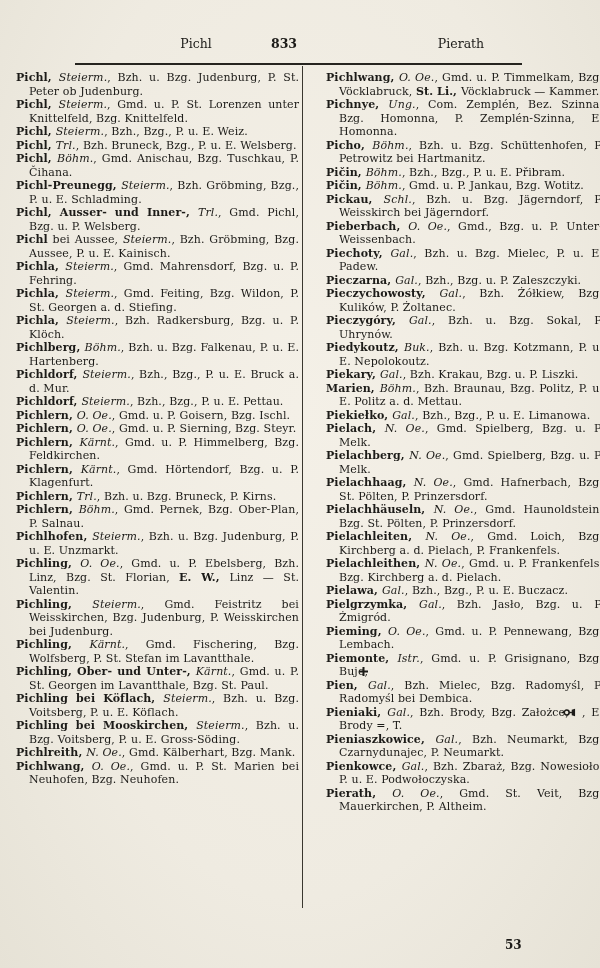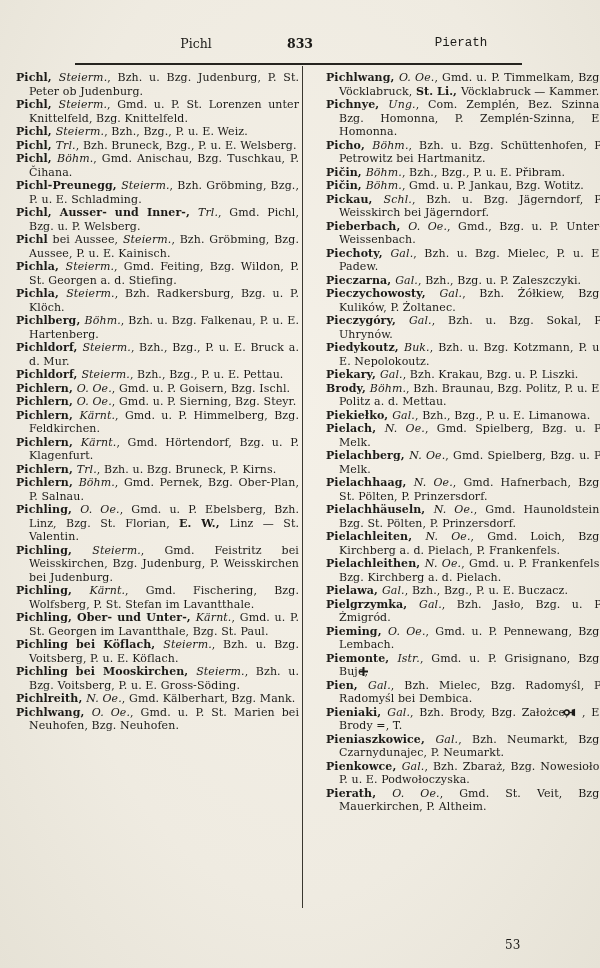--- a/index.html
+++ b/index.html
@@ -8,37 +8,37 @@
     font-family:"DejaVu Serif","Liberation Serif",serif;
     color:#1c1b18;
     background:#efebe1;
   }
   .page{
     position:relative;width:600px;height:968px;overflow:hidden;
     background:radial-gradient(ellipse at 50% 42%, #f4f0e7 0%, #efebe1 62%, #e6e2d6 100%);
   }
   .running-head{position:absolute;top:36px;left:0;width:600px;height:16px;font-size:12.5px;}
   .running-head .hl{position:absolute;left:196px;transform:translateX(-50%);}
-  .running-head .hn{position:absolute;left:300px;transform:translateX(-50%);font-weight:bold;}
-  .running-head .hr{position:absolute;left:461px;transform:translateX(-50%);font-family:Liberation Mono, monospace;}
+  .running-head .hn{position:absolute;left:284px;transform:translateX(-50%);font-weight:bold;}
+  .running-head .hr{position:absolute;left:461px;transform:translateX(-50%);}
   .head-rule{position:absolute;top:63px;left:75px;width:447px;height:2px;background:#26241f;}
   .col-divider{position:absolute;top:66px;left:302px;width:1px;height:842px;background:#3a372f;}
   .column{position:absolute;top:71px;}
   .column.left{left:16px;width:283px;}
   .column.right{left:326px;width:277px;}
   .entry{
     margin:0;padding-left:13px;text-indent:-13px;
     font-size:11px;line-height:13.5px;letter-spacing:0.1px;
     text-align:justify;
   }
   .entry .b{font-weight:bold;}
   .entry .i{font-style:italic;}
   .inline-icon{display:inline-block;}
   .inline-icon svg{vertical-align:-1px;}
-  .footer-num{position:absolute;top:938px;left:505px;font-size:12px;font-weight:normal;}
+  .footer-num{position:absolute;top:938px;left:505px;font-size:12px;font-weight:bold;}
 </style>
 </head>
 <body>
 
 <div class="page">
 
   <div class="running-head">
     <span class="hl">Pichl</span>
     <span class="hn">833</span>
     <span class="hr">Pierath</span>
@@ -49,31 +49,33 @@
 
   <div class="column left">
       <p class="entry"><span class="b">Pichl, </span><span class="i">Steierm.</span><span class="r">, Bzh. u. Bzg. Judenburg, P. St. Peter ob Judenburg.</span></p>
       <p class="entry"><span class="b">Pichl, </span><span class="i">Steierm.</span><span class="r">, Gmd. u. P. St. Lorenzen unter Knittelfeld, Bzg. Knittelfeld.</span></p>
       <p class="entry"><span class="b">Pichl, </span><span class="i">Steierm.</span><span class="r">, Bzh., Bzg., P. u. E. Weiz.</span></p>
       <p class="entry"><span class="b">Pichl, </span><span class="i">Trl.</span><span class="r">, Bzh. Bruneck, Bzg., P. u. E. Welsberg.</span></p>
       <p class="entry"><span class="b">Pichl, </span><span class="i">Böhm.</span><span class="r">, Gmd. Anischau, Bzg. Tuschkau, P. Čihana.</span></p>
       <p class="entry"><span class="b">Pichl-Preunegg, </span><span class="i">Steierm.</span><span class="r">, Bzh. Gröbming, Bzg., P. u. E. Schladming.</span></p>
       <p class="entry"><span class="b">Pichl, Ausser- und Inner-, </span><span class="i">Trl.</span><span class="r">, Gmd. Pichl, Bzg. u. P. Welsberg.</span></p>
       <p class="entry"><span class="b">Pichl</span><span class="r"> bei Aussee, </span><span class="i">Steierm.</span><span class="r">, Bzh. Gröbming, Bzg. Aussee, P. u. E. Kainisch.</span></p>
+      <p class="entry"><span class="b">Pichla, </span><span class="i">Steierm.</span><span class="r">, Gmd. Mahrensdorf, Bzg. u. P. Fehring.</span></p>
       <p class="entry"><span class="b">Pichla, </span><span class="i">Steierm.</span><span class="r">, Gmd. Feiting, Bzg. Wildon, P. St. Georgen a. d. Stiefing.</span></p>
       <p class="entry"><span class="b">Pichla, </span><span class="i">Steierm.</span><span class="r">, Bzh. Radkersburg, Bzg. u. P. Klöch.</span></p>
       <p class="entry"><span class="b">Pichlberg, </span><span class="i">Böhm.</span><span class="r">, Bzh. u. Bzg. Falkenau, P. u. E. Hartenberg.</span></p>
       <p class="entry"><span class="b">Pichldorf, </span><span class="i">Steierm.</span><span class="r">, Bzh., Bzg., P. u. E. Bruck a. d. Mur.</span></p>
       <p class="entry"><span class="b">Pichldorf, </span><span class="i">Steierm.</span><span class="r">, Bzh., Bzg., P. u. E. Pettau.</span></p>
       <p class="entry"><span class="b">Pichlern, </span><span class="i">O. Oe.</span><span class="r">, Gmd. u. P. Goisern, Bzg. Ischl.</span></p>
       <p class="entry"><span class="b">Pichlern, </span><span class="i">O. Oe.</span><span class="r">, Gmd. u. P. Sierning, Bzg. Steyr.</span></p>
       <p class="entry"><span class="b">Pichlern, </span><span class="i">Kärnt.</span><span class="r">, Gmd. u. P. Himmelberg, Bzg. Feldkirchen.</span></p>
       <p class="entry"><span class="b">Pichlern, </span><span class="i">Kärnt.</span><span class="r">, Gmd. Hörtendorf, Bzg. u. P. Klagenfurt.</span></p>
       <p class="entry"><span class="b">Pichlern, </span><span class="i">Trl.</span><span class="r">, Bzh. u. Bzg. Bruneck, P. Kirns.</span></p>
       <p class="entry"><span class="b">Pichlern, </span><span class="i">Böhm.</span><span class="r">, Gmd. Pernek, Bzg. Ober-Plan, P. Salnau.</span></p>
+      <p class="entry"><span class="b">Pichlhofen, </span><span class="i">Steierm.</span><span class="r">, Bzh. u. Bzg. Judenburg, P. u. E. Unzmarkt.</span></p>
       <p class="entry"><span class="b">Pichling, </span><span class="i">O. Oe.</span><span class="r">, Gmd. u. P. Ebelsberg, Bzh. Linz, Bzg. St. Florian, </span><span class="b">E. W., </span><span class="r">Linz — St. Valentin.</span></p>
       <p class="entry"><span class="b">Pichling, </span><span class="i">Steierm.</span><span class="r">, Gmd. Feistritz bei Weisskirchen, Bzg. Judenburg, P. Weisskirchen bei Judenburg.</span></p>
       <p class="entry"><span class="b">Pichling, </span><span class="i">Kärnt.</span><span class="r">, Gmd. Fischering, Bzg. Wolfsberg, P. St. Stefan im Lavantthale.</span></p>
       <p class="entry"><span class="b">Pichling, Ober- und Unter-, </span><span class="i">Kärnt.</span><span class="r">, Gmd. u. P. St. Georgen im Lavantthale, Bzg. St. Paul.</span></p>
       <p class="entry"><span class="b">Pichling bei Köflach, </span><span class="i">Steierm.</span><span class="r">, Bzh. u. Bzg. Voitsberg, P. u. E. Köflach.</span></p>
       <p class="entry"><span class="b">Pichling bei Mooskirchen, </span><span class="i">Steierm.</span><span class="r">, Bzh. u. Bzg. Voitsberg, P. u. E. Gross-Söding.</span></p>
       <p class="entry"><span class="b">Pichlreith, </span><span class="i">N. Oe.</span><span class="r">, Gmd. Kälberhart, Bzg. Mank.</span></p>
       <p class="entry"><span class="b">Pichlwang, </span><span class="i">O. Oe.</span><span class="r">, Gmd. u. P. St. Marien bei Neuhofen, Bzg. Neuhofen.</span></p>
     </div>
   <div class="column right">
@@ -83,21 +85,21 @@
       <p class="entry"><span class="b">Pičin, </span><span class="i">Böhm.</span><span class="r">, Bzh., Bzg., P. u. E. Přibram.</span></p>
       <p class="entry"><span class="b">Pičin, </span><span class="i">Böhm.</span><span class="r">, Gmd. u. P. Jankau, Bzg. Wotitz.</span></p>
       <p class="entry"><span class="b">Pickau, </span><span class="i">Schl.</span><span class="r">, Bzh. u. Bzg. Jägerndorf, P. Weisskirch bei Jägerndorf.</span></p>
       <p class="entry"><span class="b">Pieberbach, </span><span class="i">O. Oe.</span><span class="r">, Gmd., Bzg. u. P. Unter-Weissenbach.</span></p>
       <p class="entry"><span class="b">Piechoty, </span><span class="i">Gal.</span><span class="r">, Bzh. u. Bzg. Mielec, P. u. E. Padew.</span></p>
       <p class="entry"><span class="b">Pieczarna, </span><span class="i">Gal.</span><span class="r">, Bzh., Bzg. u. P. Zaleszczyki.</span></p>
       <p class="entry"><span class="b">Pieczychowosty, </span><span class="i">Gal.</span><span class="r">, Bzh. Żółkiew, Bzg. Kulików, P. Żoltanec.</span></p>
       <p class="entry"><span class="b">Pieczygóry, </span><span class="i">Gal.</span><span class="r">, Bzh. u. Bzg. Sokal, P. Uhrynów.</span></p>
       <p class="entry"><span class="b">Piedykoutz, </span><span class="i">Buk.</span><span class="r">, Bzh. u. Bzg. Kotzmann, P. u. E. Nepolokoutz.</span></p>
       <p class="entry"><span class="b">Piekary, </span><span class="i">Gal.</span><span class="r">, Bzh. Krakau, Bzg. u. P. Liszki.</span></p>
-      <p class="entry"><span class="b">Brody, </span><span class="i">Böhm.</span><span class="r">, Bzh. Braunau, Bzg. Politz, P. u. E. Politz a. d. Mettau.</span></p>
+      <p class="entry"><span class="b">Marien, </span><span class="i">Böhm.</span><span class="r">, Bzh. Braunau, Bzg. Politz, P. u. E. Politz a. d. Mettau.</span></p>
       <p class="entry"><span class="b">Piekiełko, </span><span class="i">Gal.</span><span class="r">, Bzh., Bzg., P. u. E. Limanowa.</span></p>
       <p class="entry"><span class="b">Pielach, </span><span class="i">N. Oe.</span><span class="r">, Gmd. Spielberg, Bzg. u. P. Melk.</span></p>
       <p class="entry"><span class="b">Pielachberg, </span><span class="i">N. Oe.</span><span class="r">, Gmd. Spielberg, Bzg. u. P. Melk.</span></p>
       <p class="entry"><span class="b">Pielachhaag, </span><span class="i">N. Oe.</span><span class="r">, Gmd. Hafnerbach, Bzg. St. Pölten, P. Prinzersdorf.</span></p>
       <p class="entry"><span class="b">Pielachhäuseln, </span><span class="i">N. Oe.</span><span class="r">, Gmd. Haunoldstein, Bzg. St. Pölten, P. Prinzersdorf.</span></p>
       <p class="entry"><span class="b">Pielachleiten, </span><span class="i">N. Oe.</span><span class="r">, Gmd. Loich, Bzg. Kirchberg a. d. Pielach, P. Frankenfels.</span></p>
       <p class="entry"><span class="b">Pielachleithen, </span><span class="i">N. Oe.</span><span class="r">, Gmd. u. P. Frankenfels, Bzg. Kirchberg a. d. Pielach.</span></p>
       <p class="entry"><span class="b">Pielawa, </span><span class="i">Gal.</span><span class="r">, Bzh., Bzg., P. u. E. Buczacz.</span></p>
       <p class="entry"><span class="b">Pielgrzymka, </span><span class="i">Gal.</span><span class="r">, Bzh. Jasło, Bzg. u. P. Żmigród.</span></p>
       <p class="entry"><span class="b">Pieming, </span><span class="i">O. Oe.</span><span class="r">, Gmd. u. P. Pennewang, Bzg. Lembach.</span></p>

